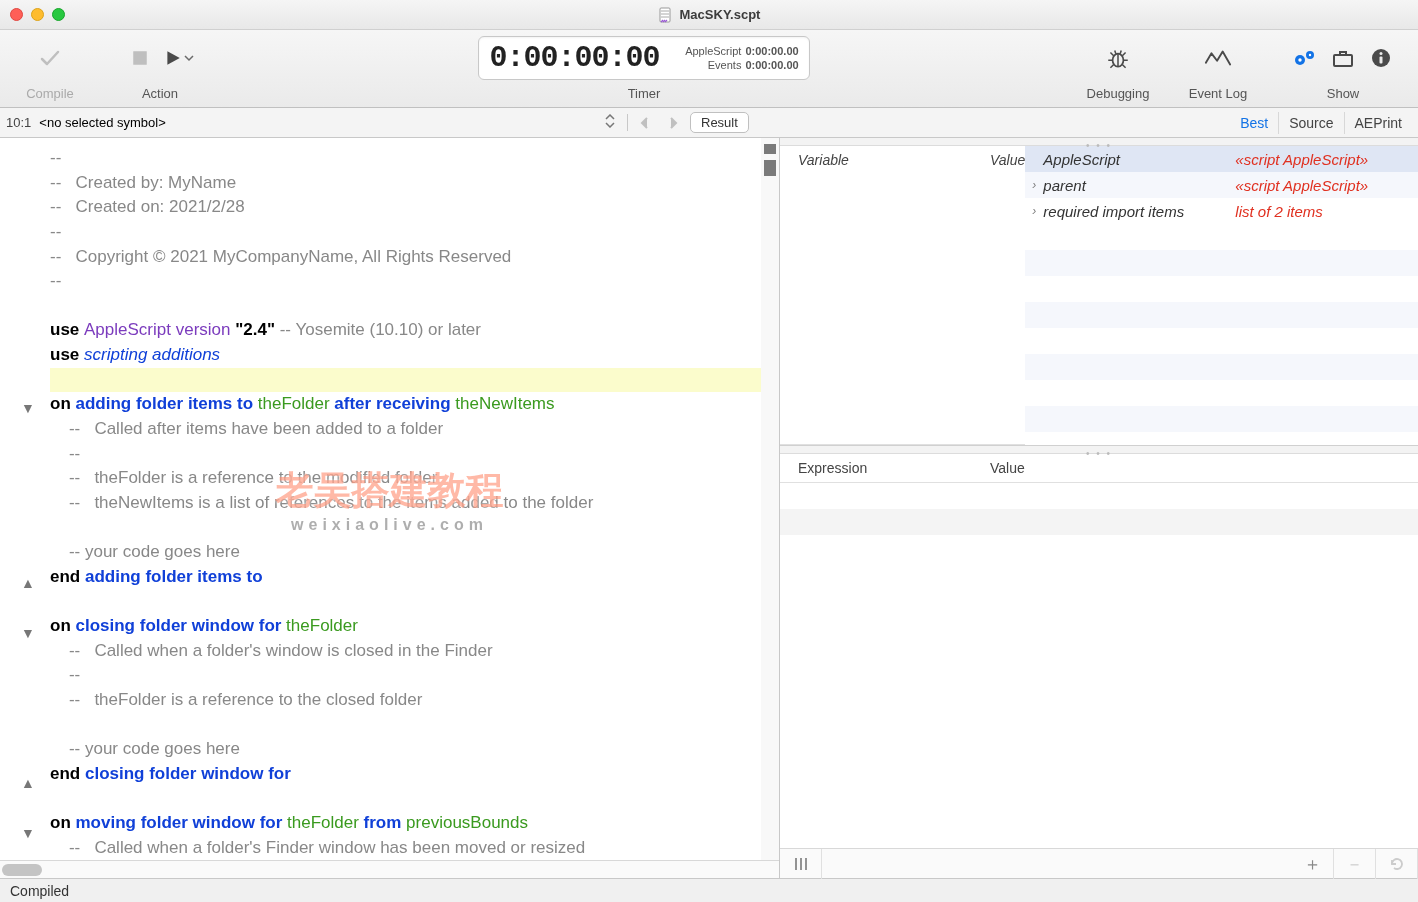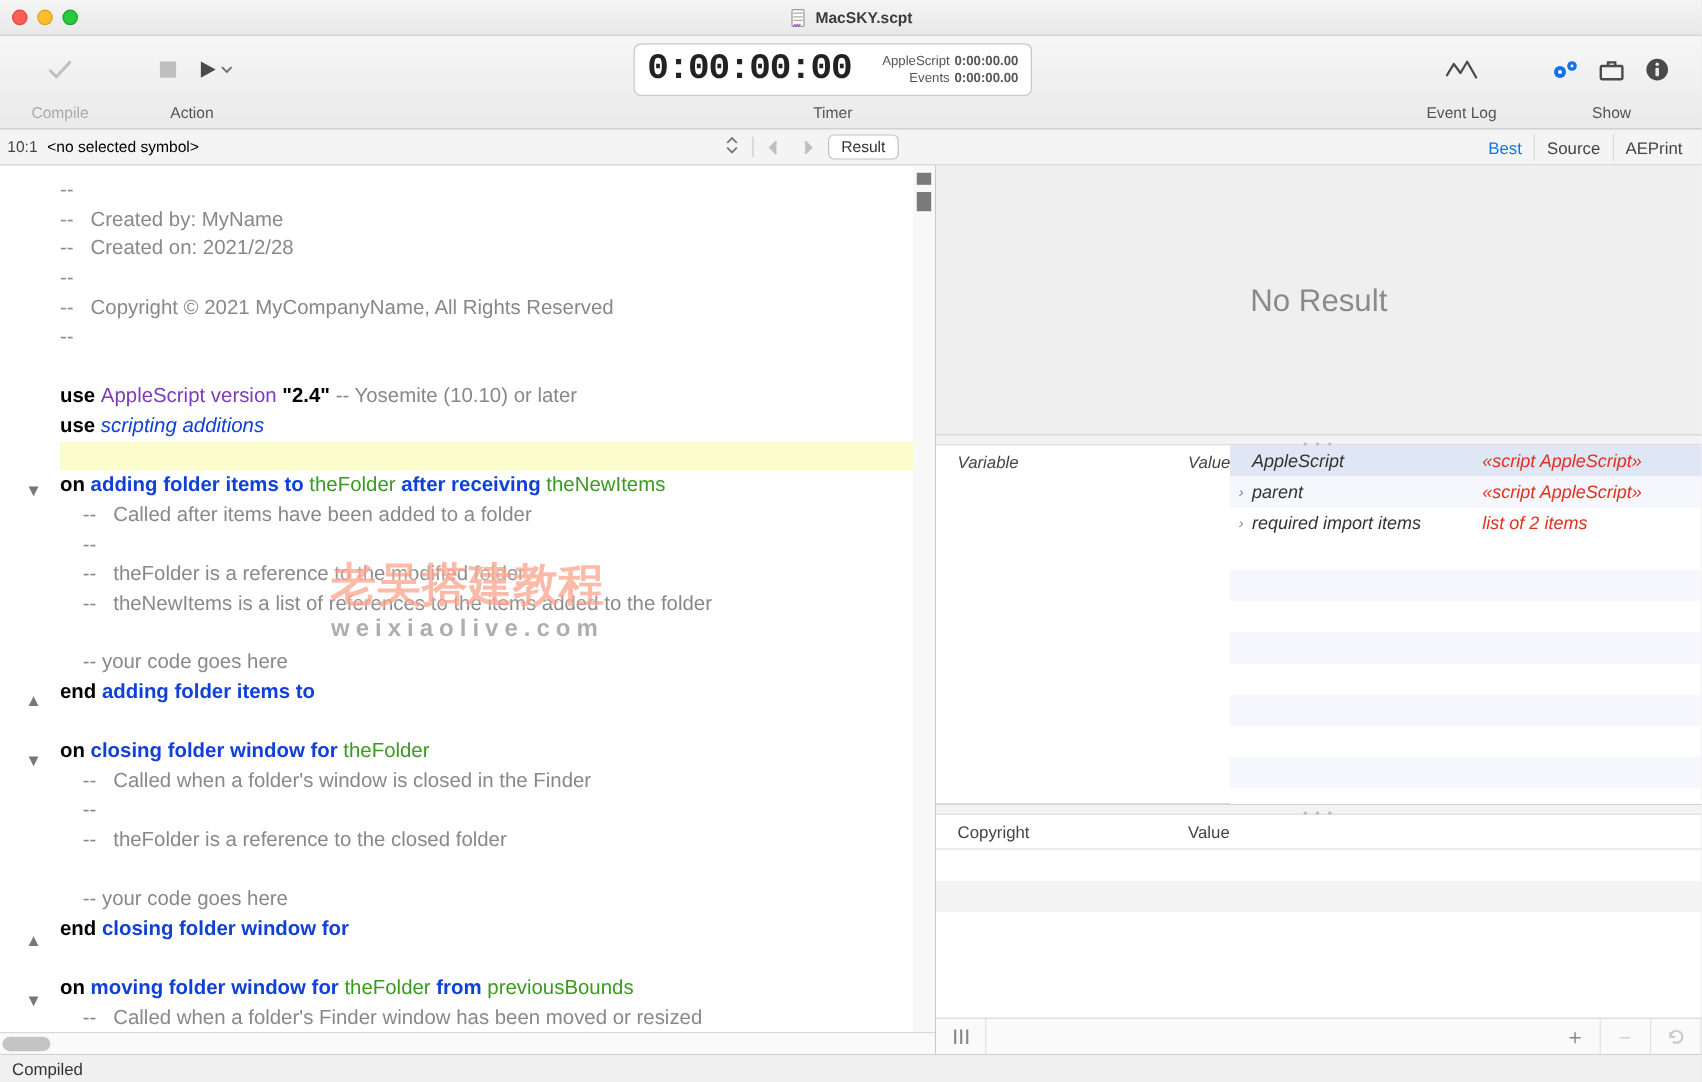--- a/index.html
+++ b/index.html
@@ -118,21 +118,21 @@
   .expr-body{flex:1;}
   .expr-row{height:26px;}
   .expr-row.alt{background:#f4f4f4;}
   .expr-toolbar{height:30px;border-top:1px solid #d8d8d8;display:flex;align-items:center;background:#fafafa;}
   .expr-tool{width:42px;height:30px;border-right:1px solid #e0e0e0;display:flex;align-items:center;justify-content:center;color:#888;font-size:18px;}
   .expr-tool.disabled{color:#ccc;}
   
   .statusbar{height:24px;background:#f0f0f0;border-top:1px solid #c8c8c8;padding:2px 10px;font-size:14px;color:#333;display:flex;align-items:center;}
   
   .watermark{position:absolute; left:50%; top:50%; transform:translate(-50%,-50%); font-size:38px; color:rgba(255,100,60,.45); font-weight:bold; text-shadow:0 0 3px rgba(255,255,255,.8); pointer-events:none; text-align:center;}
-  .watermark .sub{font-size:20px; color:rgba(120,120,120,.6); display:block; letter-spacing:5px;}
+  .watermark .sub{font-size:16px; color:rgba(120,120,120,.6); display:block; letter-spacing:5px;}
 </style>
 </head>
 <body>
 
 <div class="titlebar">
   <div class="traffic">
     <div class="dot red"></div>
     <div class="dot yel"></div>
     <div class="dot grn"></div>
   </div>
@@ -184,20 +184,32 @@
         <span class="lcd">0:00:00:00</span>
         <div class="timer-detail" id="timer-detail">
             <div><span class="tlabel">AppleScript</span><b>0:00:00.00</b></div>
             <div><span class="tlabel">Events</span><b>0:00:00.00</b></div>
           </div>
       </div>
     </div>
     <div class="tb-label">Timer</div>
   </div>
   <div class="spacer"></div>
+  <div class="tb-section" style="width:100px">
+    <div class="tb-row">
+      <span class="icon-btn">
+        <svg width="26" height="26" viewBox="0 0 24 24">
+            <ellipse cx="12" cy="14" rx="5" ry="6" fill="none" stroke="#4a4a4a" stroke-width="1.6"></ellipse>
+            <path d="M7 14 H3 M17 14 H21 M8 10 L5 7 M16 10 L19 7 M8 18 L5 21 M16 18 L19 21 M10 8 L9 5 M14 8 L15 5" stroke="#4a4a4a" stroke-width="1.4"></path>
+            <line x1="12" y1="8" x2="12" y2="20" stroke="#4a4a4a" stroke-width="1.4"></line>
+          </svg>
+      </span>
+    </div>
+    <div class="tb-label">Debugging</div>
+  </div>
   <div class="tb-section" style="width:100px">
     <div class="tb-row">
       <span class="icon-btn">
         <svg width="30" height="22" viewBox="0 0 30 22">
             <path d="M2 16 L8 6 L14 14 L20 4 L28 18" stroke="#4a4a4a" stroke-width="2" fill="none" stroke-linejoin="round" stroke-linecap="round"></path>
           </svg>
       </span>
     </div>
     <div class="tb-label">Event Log</div>
   </div>
@@ -280,23 +292,20 @@
         <span>老吴搭建教程</span>
         <span class="sub">weixiaolive.com</span>
       </div>
     </div>
     <div class="hscroll">
         <div class="knob"></div>
       </div>
   </div>
 
   <div class="right-pane">
-    <div class="noresult">
-      <span>No Result</span>
-    </div>
     <div class="splitter">
         <span class="grip">• • •</span>
       </div>
     <div class="vars">
       <div class="var-header">
         <div class="col1">Variable</div>
         <div class="col2">Value</div>
       </div>
       <div class="var-rows" id="var-rows">
           <div class="var-row sel">
@@ -322,21 +331,21 @@
           <div class="var-row alt">&nbsp;</div>
           <div class="var-row">&nbsp;</div>
           <div class="var-row alt">&nbsp;</div>
         </div>
     </div>
     <div class="splitter">
         <span class="grip">• • •</span>
       </div>
     <div class="expr">
       <div class="expr-header">
-        <div class="col1">Copyright</div>
+        <div class="col1">Expression</div>
         <div class="col2">Value</div>
       </div>
       <div class="expr-body" id="expr-body">
           <div class="expr-row"></div>
           <div class="expr-row alt"></div>
           <div class="expr-row"></div>
         </div>
       <div class="expr-toolbar">
         <div class="expr-tool">
           <svg width="16" height="16" viewBox="0 0 16 16">

